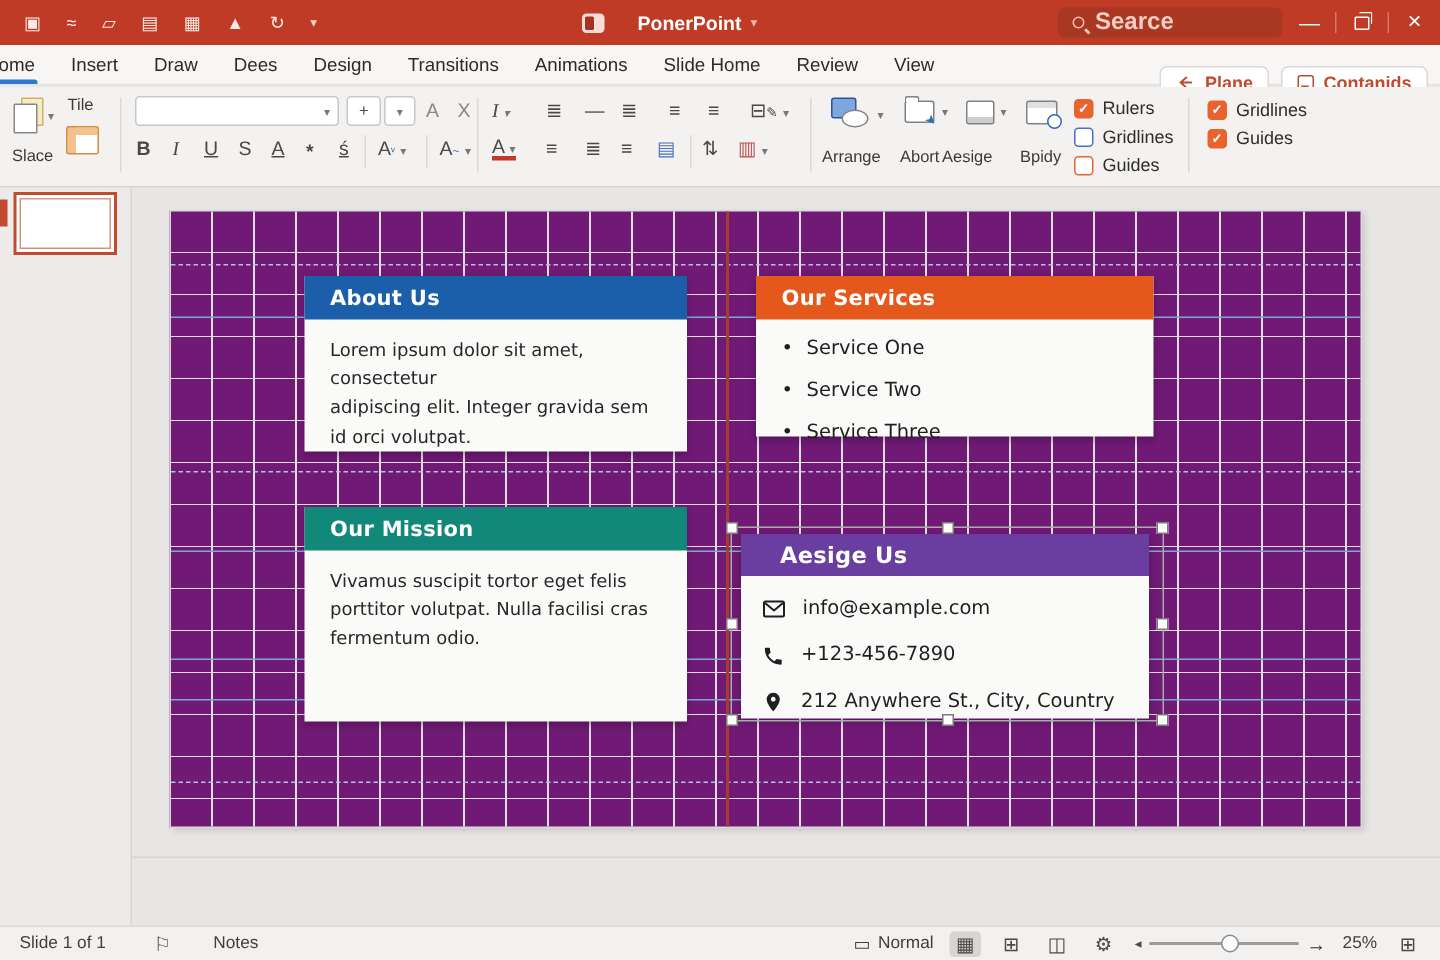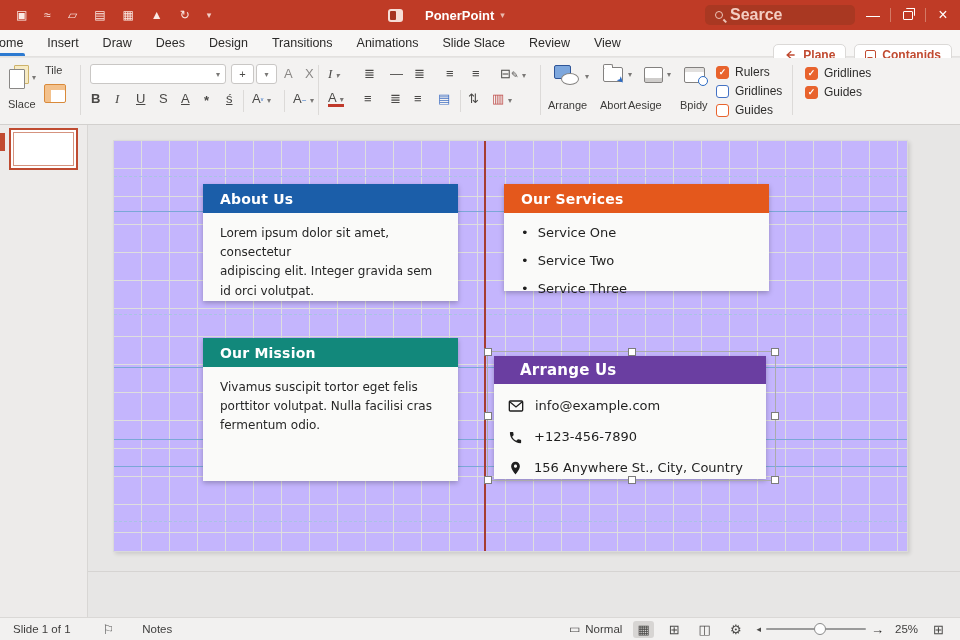--- a/index.html
+++ b/index.html
@@ -61,21 +61,21 @@
   .win-ic { position:absolute; width:21px; height:16px; border:1.3px solid #83817f; border-radius:2px; background:#fff; box-shadow:inset 0 4px 0 #e2e0de; }
   .win-ic::after { content:""; position:absolute; right:-4px; bottom:-4px; width:8px; height:8px; border:1.6px solid #2b6bc4; border-radius:50%; background:#fff; }
 
   
   .left-panel { position:absolute; left:0; top:125px; width:88px; bottom:23px; background:#edebea; border-right:1px solid #d8d6d4; }
   .edge-tab { position:absolute; left:0; top:8px; width:5px; height:18px; background:#c14b31; }
   .thumb { position:absolute; left:9px; top:3px; width:69px; height:42px; background:#fff; border:2px solid #bf4b31; box-shadow:inset 0 0 0 2px #fff, inset 0 0 0 3px #d5937f; }
 
   
   .canvas { position:absolute; left:88px; top:125px; right:0; bottom:23px; background:#e7e6e5; }
-  .slide { position:absolute; left:25px; top:15px; width:795px; height:412px; background:#c4b5fd; border:1px solid #dadada; box-shadow:2px 2px 4px rgba(0,0,0,.12); }
+  .slide { position:absolute; left:25px; top:15px; width:795px; height:412px; background:#701a75; border:1px solid #dadada; box-shadow:2px 2px 4px rgba(0,0,0,.12); }
   .gridlayer { position:absolute; inset:0;
     background-image:
       repeating-linear-gradient(to right, transparent 0 27px, #dedede 27px 28px),
       repeating-linear-gradient(to bottom, transparent 0 27px, #dedede 27px 28px),
       repeating-linear-gradient(to right, transparent 0 111px, #c8c8c8 111px 112px);
   }
   .hguide { position:absolute; left:0; right:0; height:0; }
   .hguide.solid { border-top:1px solid #7ba7d7; }
   .hguide.dotted { border-top:1px dashed #a9c4e4; }
   .vguide-red { position:absolute; top:0; bottom:0; width:2px; background:#a63c31; }
@@ -136,21 +136,21 @@
 
 <div class="tabbar">
   <div class="tabs">
     <span class="tab active">Home</span>
     <span class="tab">Insert</span>
     <span class="tab">Draw</span>
     <span class="tab">Dees</span>
     <span class="tab">Design</span>
     <span class="tab">Transitions</span>
     <span class="tab">Animations</span>
-    <span class="tab">Slide Slace</span>
+    <span class="tab">Slide Home</span>
     <span class="tab">Review</span>
     <span class="tab">View</span>
   </div>
   <div class="tab-actions">
     <span class="pill">
       <svg width="13" height="12" viewBox="0 0 16 16">
           <path d="M9 3 3.5 8 9 13 M3.5 8 H13.5" fill="none" stroke="#c04a30" stroke-width="1.8"></path>
         </svg>
       <span>Plane</span>
     </span>
@@ -314,41 +314,41 @@
       </div>
       <div class="sbox-body">
         <div>Vivamus suscipit tortor eget felis</div>
         <div>porttitor volutpat. Nulla facilisi cras</div>
         <div>fermentum odio.</div>
       </div>
     </div>
 
     <div class="sbox" style="left:380px; top:215px; width:272px; height:123px;">
       <div class="sbox-header" style="height: 28px; font-size: 15px; padding-left: 26px; background-color: rgb(106, 62, 161);">
-        <span>Arrange Us</span>
+        <span>Aesige Us</span>
       </div>
       <div class="sbox-body" style="padding:12px 14px;">
         <div class="contact-row">
           <svg width="16" height="14" viewBox="0 0 24 20">
               <rect x="2" y="2.5" width="20" height="15" rx="1.5" fill="none" stroke="#1f1f1f" stroke-width="2"></rect>
               <path d="M3 4 12 11.5 21 4" fill="none" stroke="#1f1f1f" stroke-width="2"></path>
             </svg>
           <span>info@example.com</span>
         </div>
         <div class="contact-row">
           <svg width="15" height="15" viewBox="0 0 24 24">
               <path d="M6.62 10.79c1.44 2.83 3.76 5.14 6.59 6.59l2.2-2.21c.27-.27.67-.36 1.02-.24 1.12.37 2.33.57 3.57.57.55 0 1 .45 1 1V20c0 .55-.45 1-1 1-9.39 0-17-7.61-17-17 0-.55.45-1 1-1h3.5c.55 0 1 .45 1 1 0 1.25.2 2.45.57 3.57.11.35.03.74-.25 1.02l-2.2 2.2z" fill="#1f1f1f"></path>
             </svg>
           <span>+123-456-7890</span>
         </div>
         <div class="contact-row">
           <svg width="15" height="16" viewBox="0 0 24 24">
               <path d="M12 2C8.13 2 5 5.13 5 9c0 5.25 7 13 7 13s7-7.75 7-13c0-3.87-3.13-7-7-7zm0 9.5c-1.38 0-2.5-1.12-2.5-2.5s1.12-2.5 2.5-2.5 2.5 1.12 2.5 2.5-1.12 2.5-2.5 2.5z" fill="#1f1f1f"></path>
             </svg>
-          <span>156 Anywhere St., City, Country</span>
+          <span>212 Anywhere St., City, Country</span>
         </div>
       </div>
     </div>
 
     <div class="sel-overlay" style="left:373px; top:210px; width:289px; height:130px;">
       <div class="handle" style="left:-4px; top:-4px;"></div>
       <div class="handle" style="left:calc(50% - 4px); top:-4px;"></div>
       <div class="handle" style="right:-4px; top:-4px;"></div>
       <div class="handle" style="left:-4px; top:calc(50% - 4px);"></div>
       <div class="handle" style="right:-4px; top:calc(50% - 4px);"></div>

